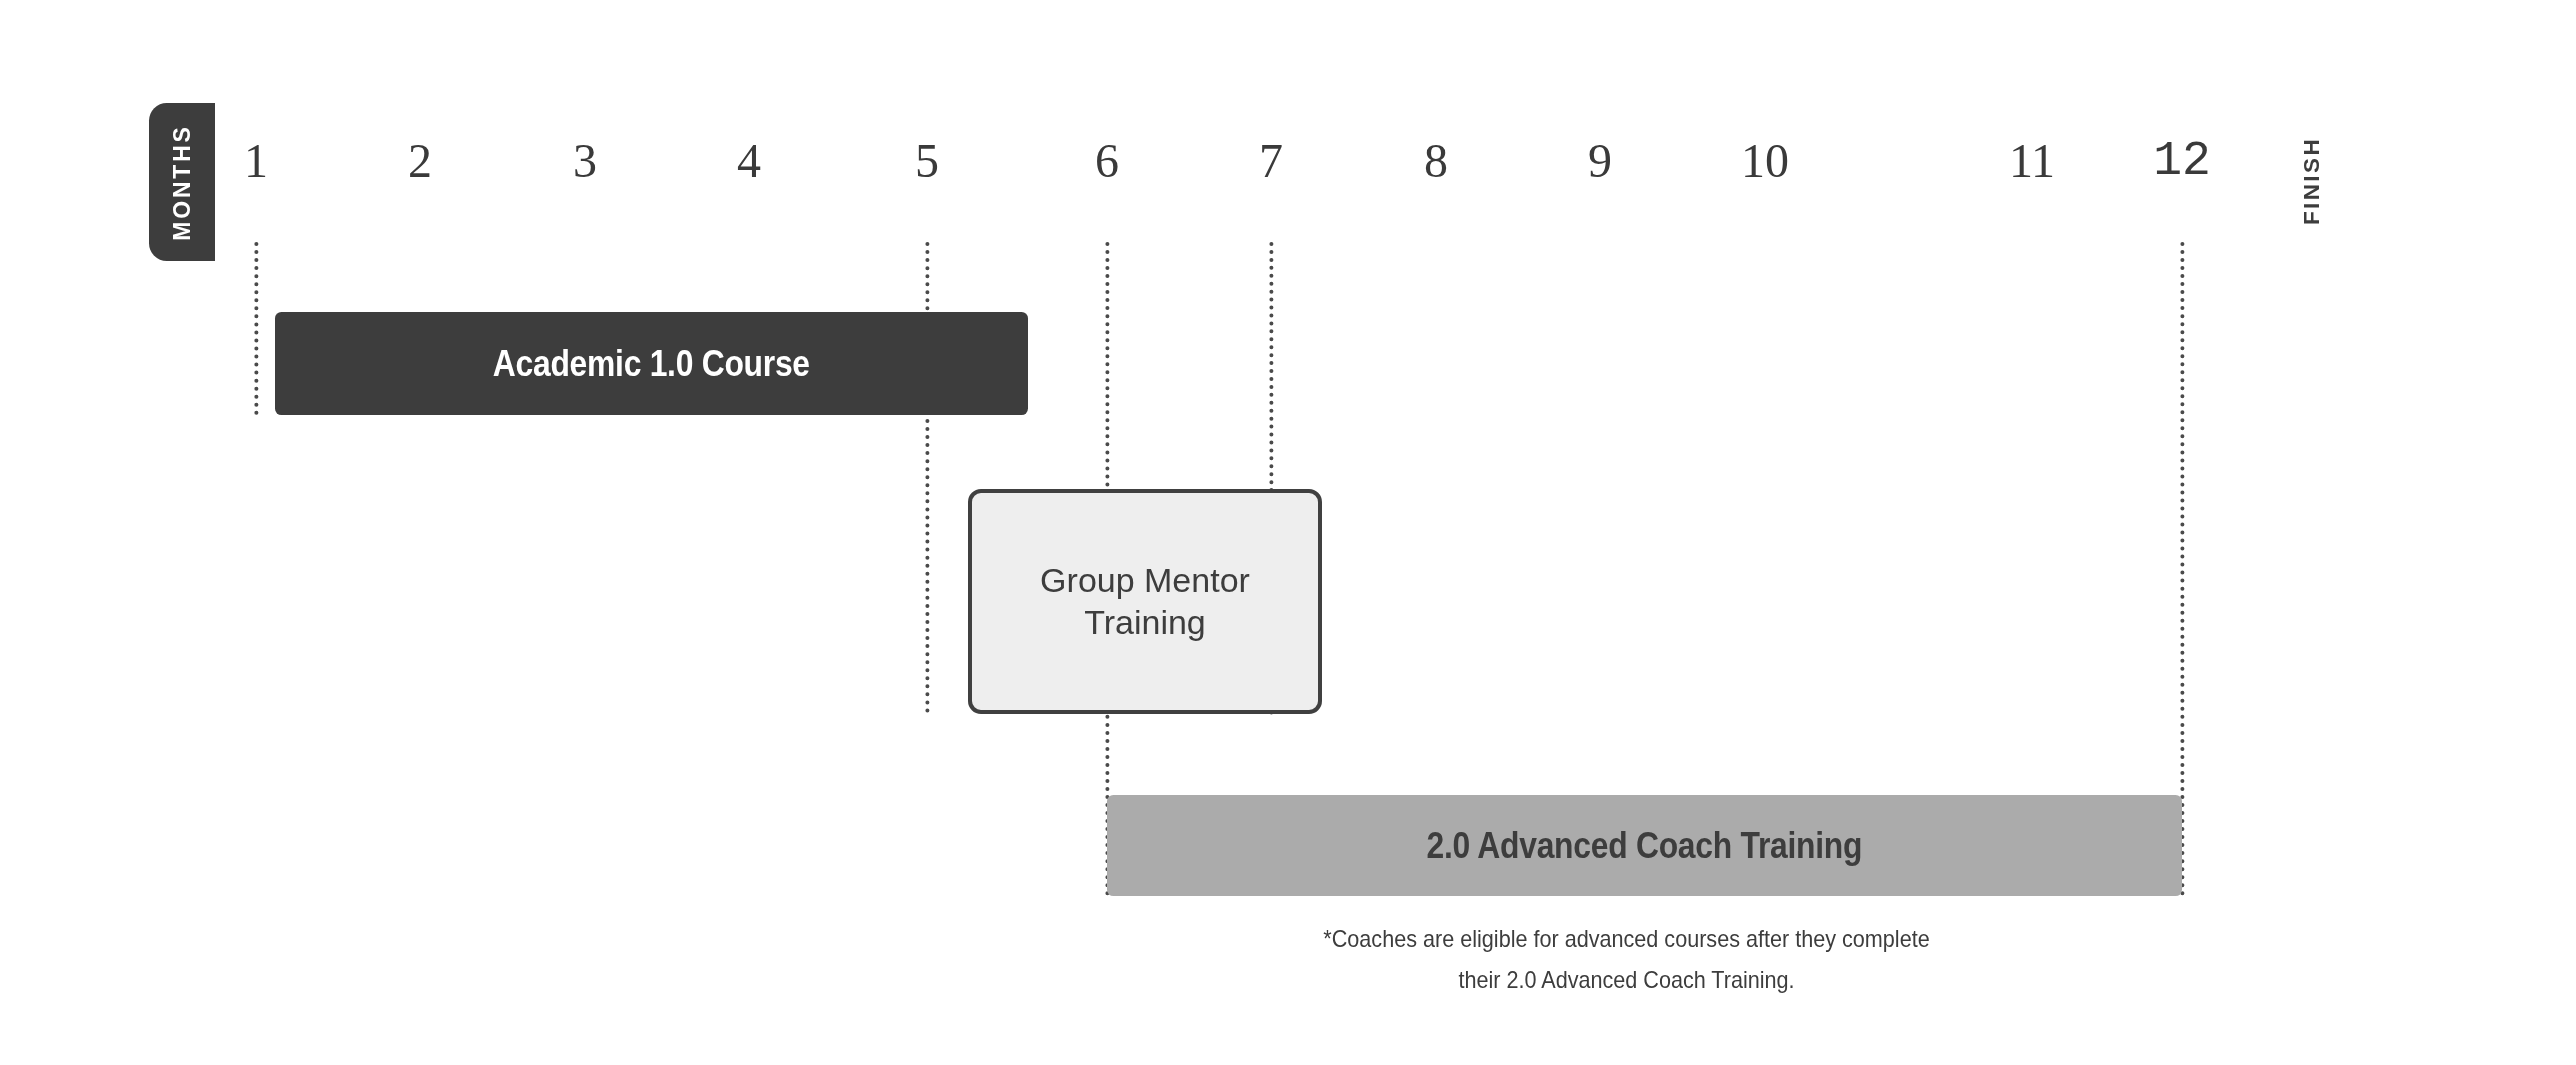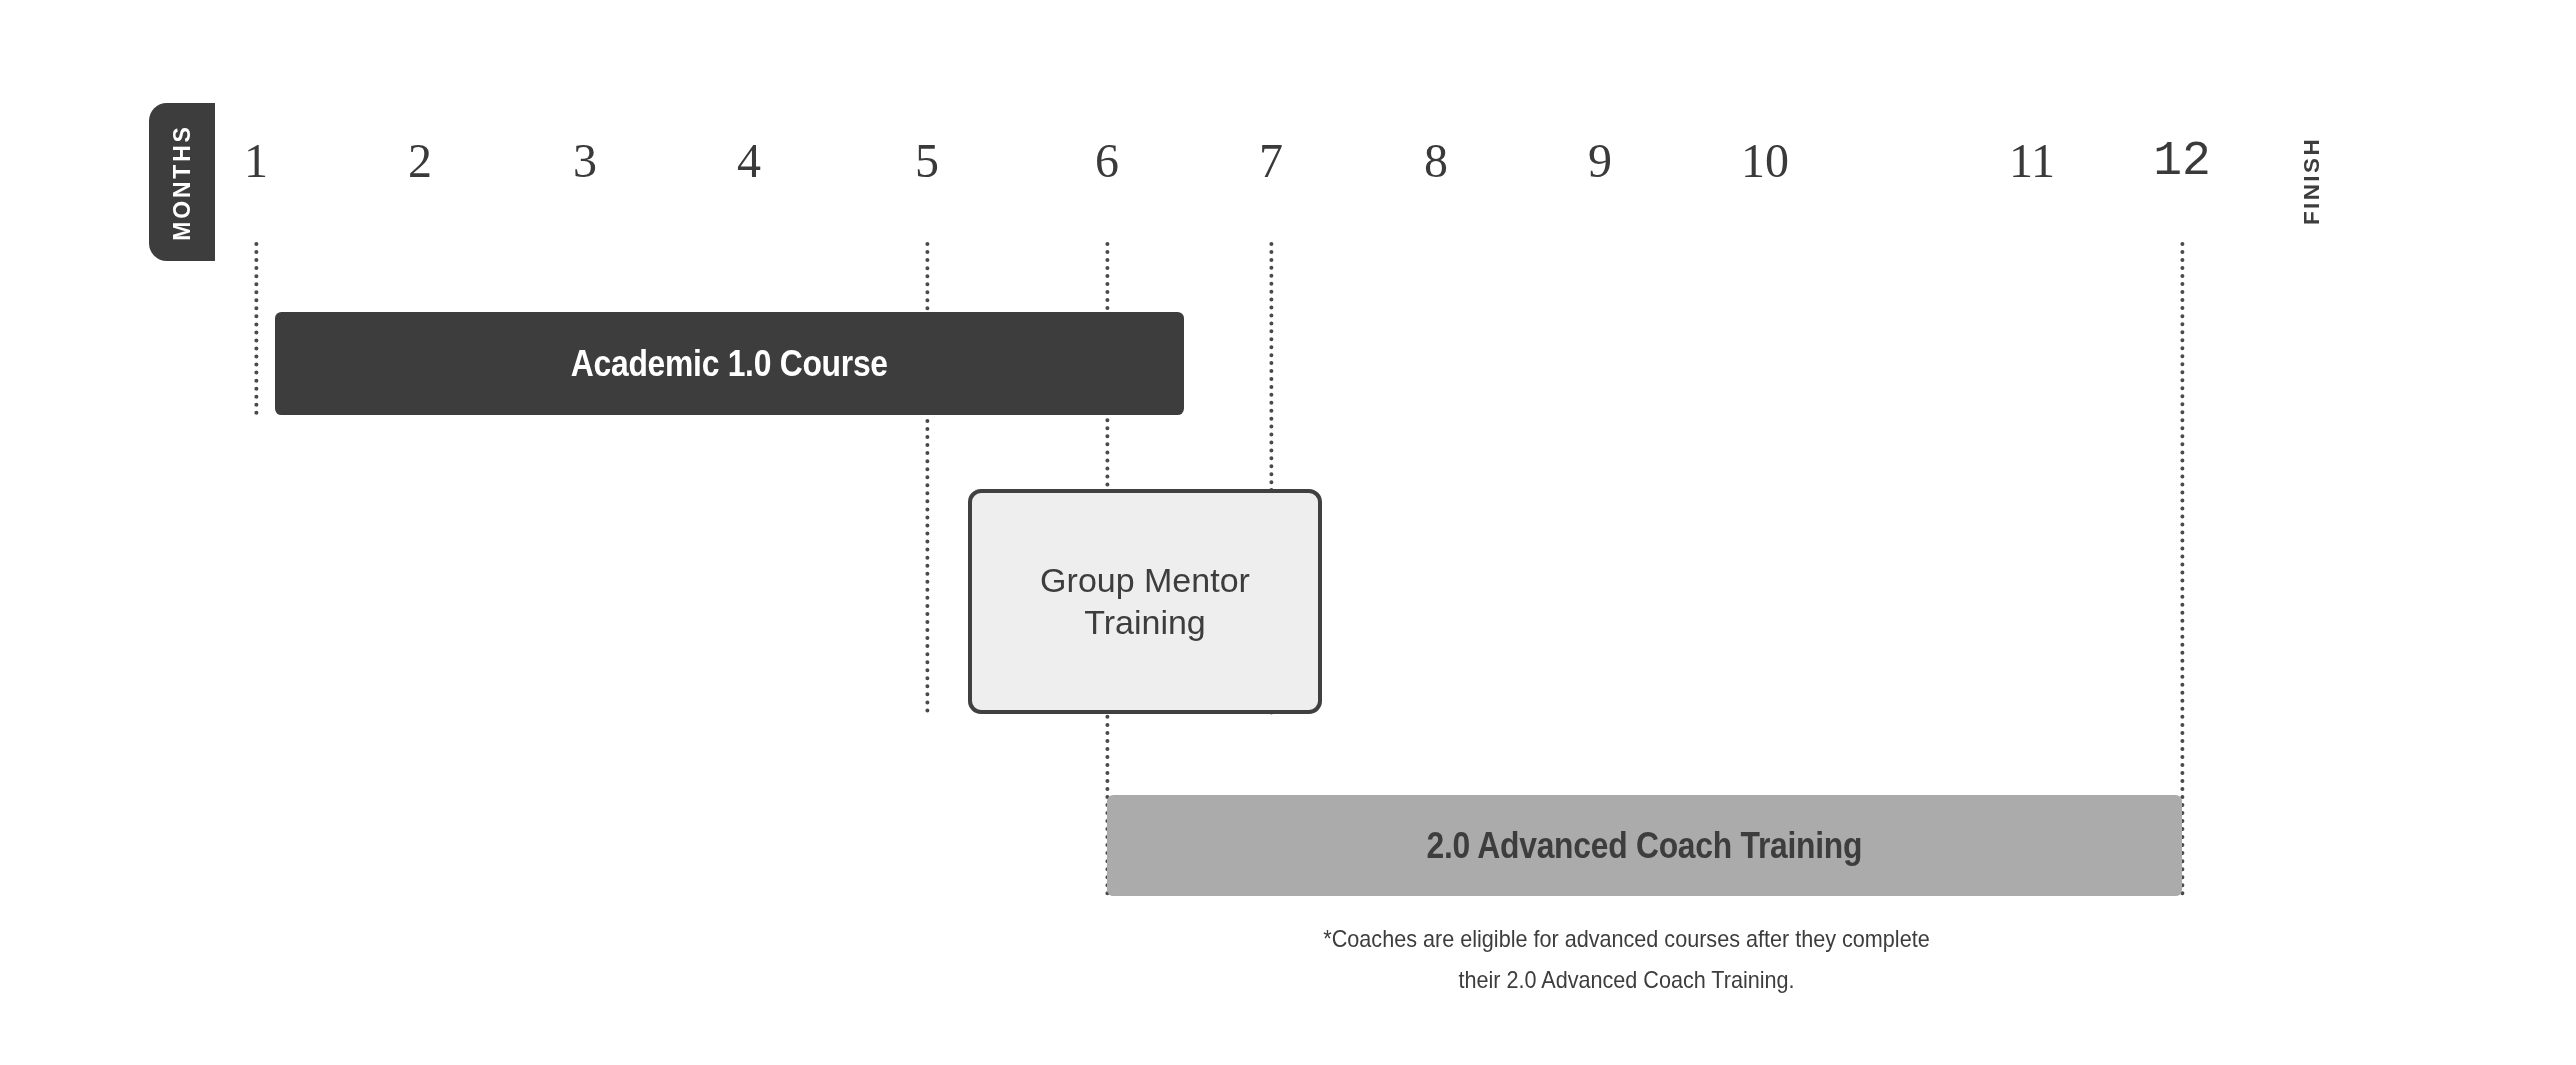--- a/index.html
+++ b/index.html
@@ -189,21 +189,21 @@
     </div>
 
   <div id="guides">
       <div class="guide" style="left: 256px; top: 242px; height: 173px;"></div>
       <div class="guide" style="left: 927px; top: 242px; height: 471px;"></div>
       <div class="guide" style="left: 1107px; top: 242px; height: 654px;"></div>
       <div class="guide" style="left: 1271px; top: 242px; height: 473px;"></div>
       <div class="guide" style="left: 2182px; top: 242px; height: 654px;"></div>
     </div>
 
-  <div class="bar bar-dark" style="left:275px; top:312px; width:909px; height:103px;">
+  <div class="bar bar-dark" style="left:275px; top:312px; width:753px; height:103px;">
     <span class="bar-label">Academic 1.0 Course</span>
   </div>
 
   <div class="bar box-outline" style="left:968px; top:489px; width:354px; height:225px;">
     <span class="bar-label">
       <span>Group Mentor</span><br>
       <span>Training</span>
     </span>
   </div>
 

